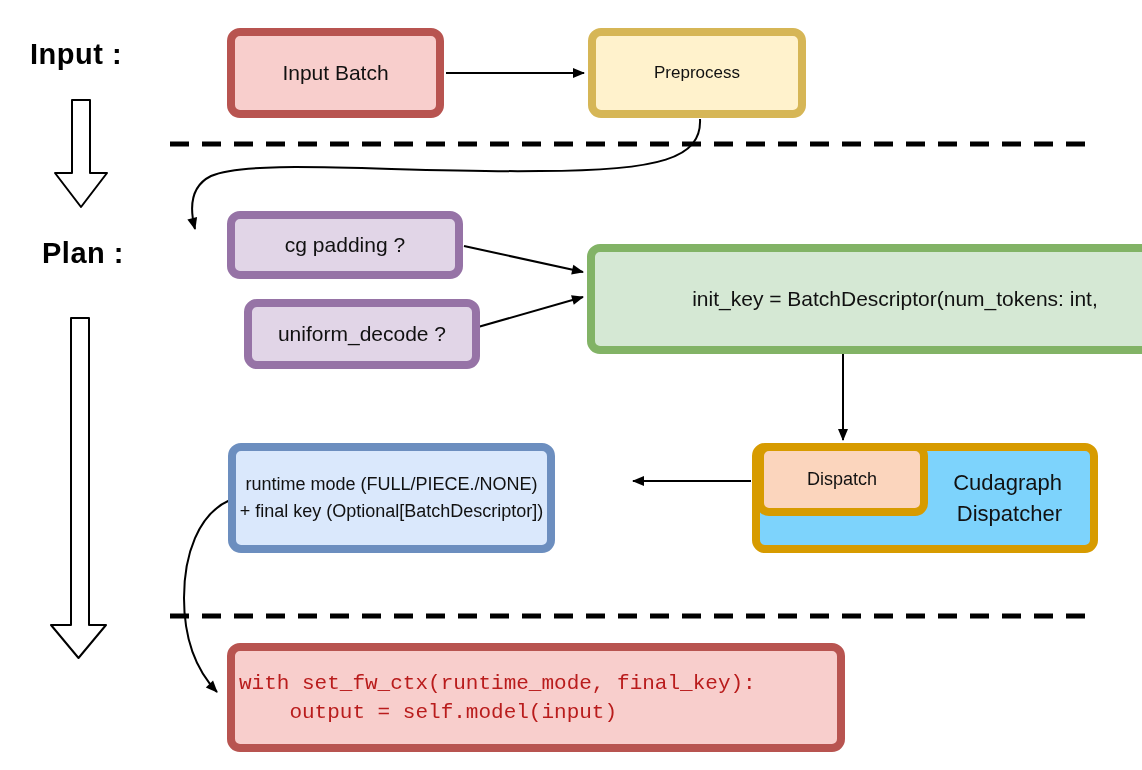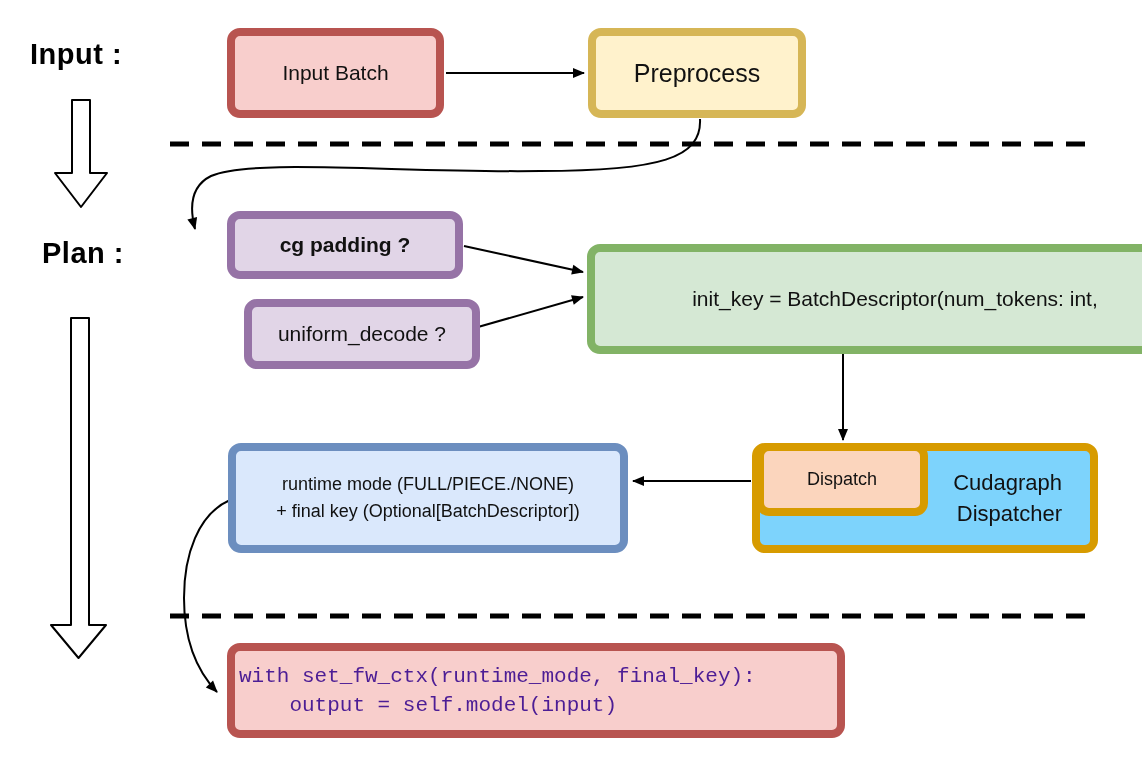--- a/index.html
+++ b/index.html
@@ -12,30 +12,30 @@
     position:absolute;z-index:2;font-weight:bold;font-size:29px;color:#000;
     letter-spacing:0.5px;white-space:nowrap;
   }
   .node{
     position:absolute;z-index:2;border-radius:13px;border:8px solid #0369a1;
     display:flex;flex-direction:column;align-items:center;justify-content:center;
     text-align:center;color:#111;box-sizing:border-box;
   }
   .node .ln{display:block;}
   #input-batch{left:227px;top:28px;width:217px;height:90px;background:#f8cecc;border-color:#b85450;font-size:21px;}
-  #preprocess{left:588px;top:28px;width:218px;height:90px;background:#fff2cc;border-color:#d6b656;font-size:25px;}
-  #cg-padding{left:227px;top:211px;width:236px;height:68px;background:#e1d5e7;border-color:#9673a6;font-size:21px;font-weight:bold;}
+  #preprocess{left:588px;top:28px;width:218px;height:90px;background:#fff2cc;border-color:#d6b656;font-size:17px;}
+  #cg-padding{left:227px;top:211px;width:236px;height:68px;background:#e1d5e7;border-color:#9673a6;font-size:21px;}
   #uniform-decode{left:227px;top:299px;width:236px;height:70px;background:#e1d5e7;border-color:#9673a6;font-size:21px;margin-left:17px;}
   #init-key{left:587px;top:244px;width:616px;height:110px;background:#d5e8d4;border-color:#82b366;font-size:21px;line-height:30px;}
   #cudagraph-dispatcher{left:752px;top:443px;width:346px;height:110px;background:#7dd3fc;border-color:#d79b00;
     font-size:22px;line-height:31px;align-items:flex-end;padding-right:28px;justify-content:center;}
   #dispatch{left:756px;top:443px;width:172px;height:73px;background:#fbd5bd;border-color:#d79b00;font-size:18px;}
-  #runtime-mode{left:228px;top:443px;width:400px;height:110px;background:#dae8fc;border-color:#6c8ebf;font-size:18px;line-height:27px;}
-  #execute-code{left:227px;top:643px;width:618px;height:95px;background:#f8cecc;border-color:#b85450;
-    font-family:"Liberation Mono",monospace;font-size:21px;line-height:29px;color:#4c1d95;
+  #runtime-mode{left:228px;top:443px;width:327px;height:110px;background:#dae8fc;border-color:#6c8ebf;font-size:18px;line-height:27px;}
+  #execute-code{left:227px;top:643px;width:618px;height:109px;background:#f8cecc;border-color:#b85450;
+    font-family:"Liberation Mono",monospace;font-size:21px;line-height:29px;color:#b91c1c;
     align-items:flex-start;padding-left:4px;}
   #execute-code .ln{white-space:pre;text-align:left;}
   #label-input{left:30px;top:38px;}
   #label-plan{left:42px;top:237px;}
   #label-execute{left:22px;top:670px;}
 </style>
 </head>
 <body>
 
 <div id="canvas">

